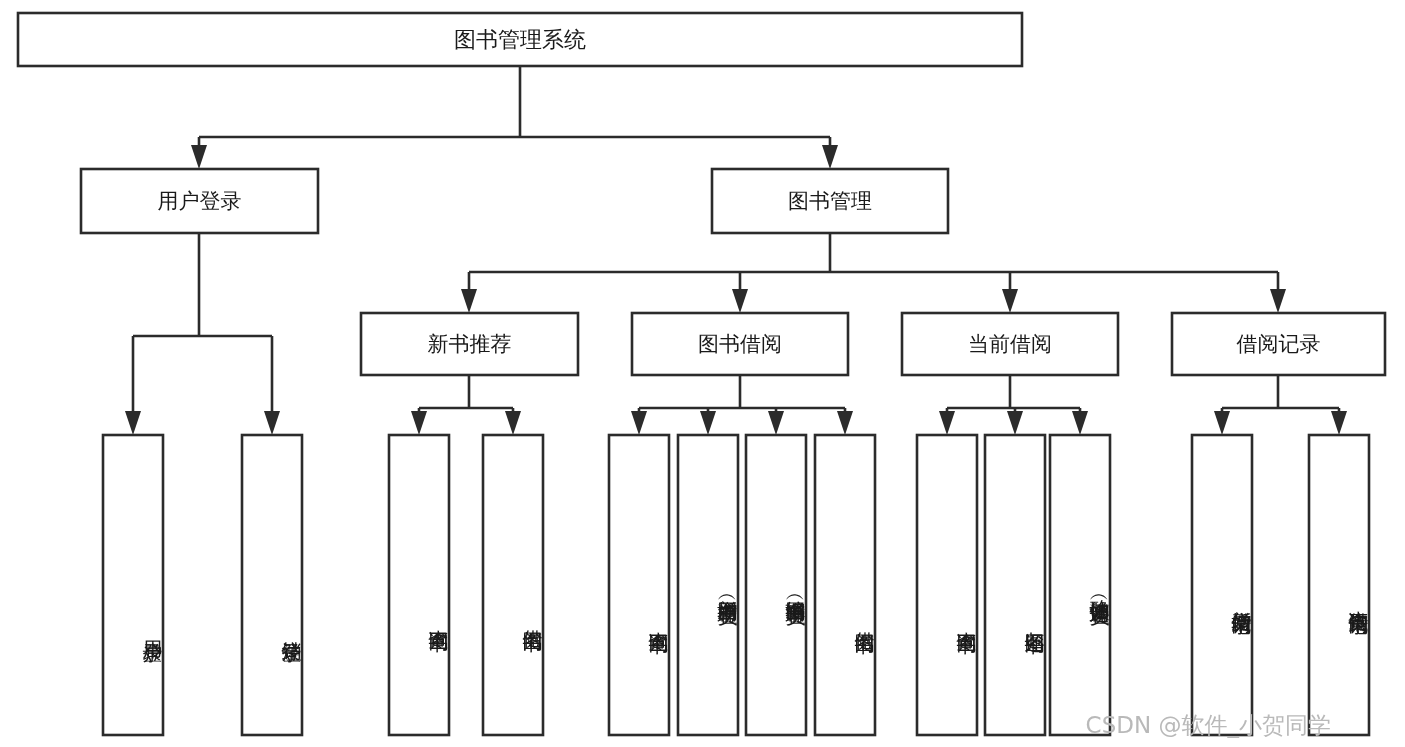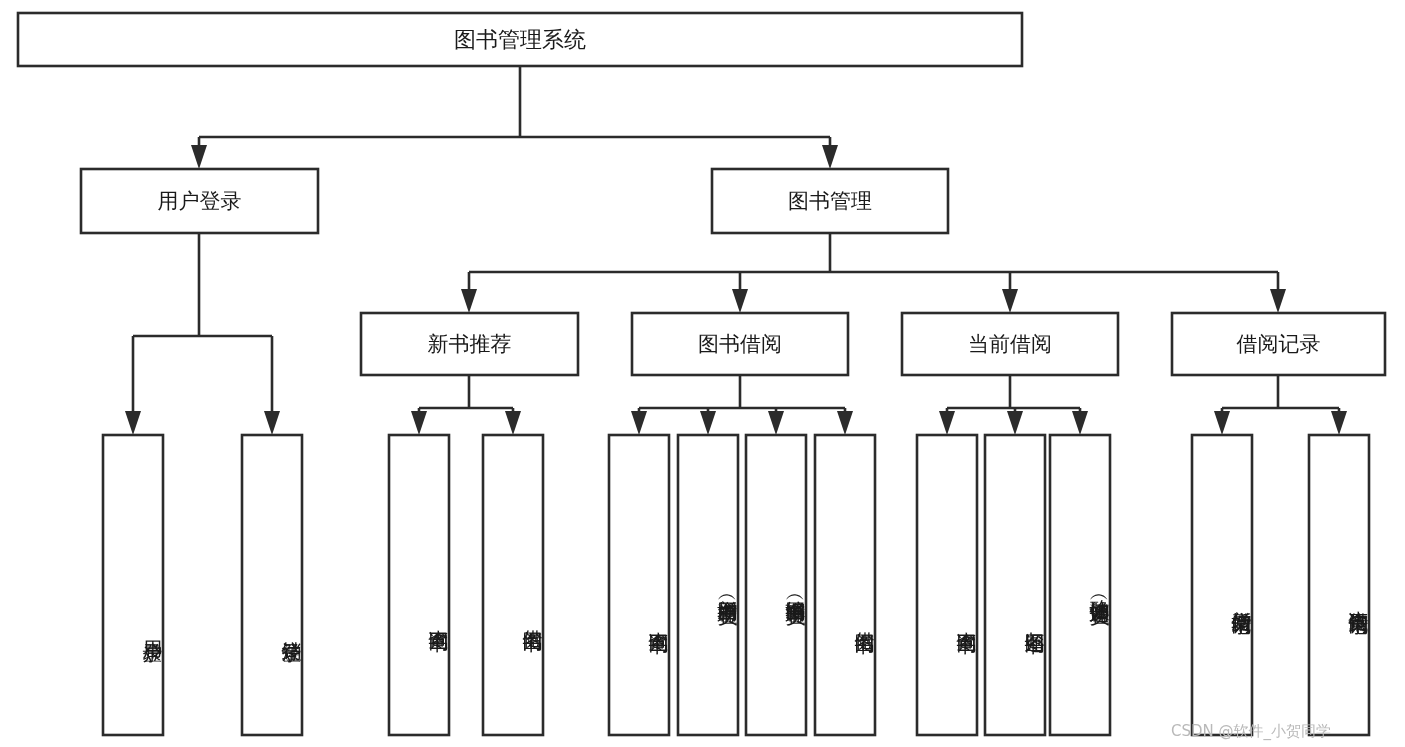--- a/index.html
+++ b/index.html
@@ -72,21 +72,21 @@
     align-items: flex-start;
     justify-content: center;
     white-space: nowrap;
     pointer-events: none;
   }
   .watermark {
     position: absolute;
     right: 14px;
     bottom: 6px;
     font-family: "DejaVu Sans", "Liberation Sans", sans-serif;
-    font-size: 15px;
+    font-size: 23px;
     color: #b9b9b9;
     white-space: nowrap;
     user-select: none;
   }
 </style>
 </head>
 <body>
 
 <div id="diagram-root">
 

